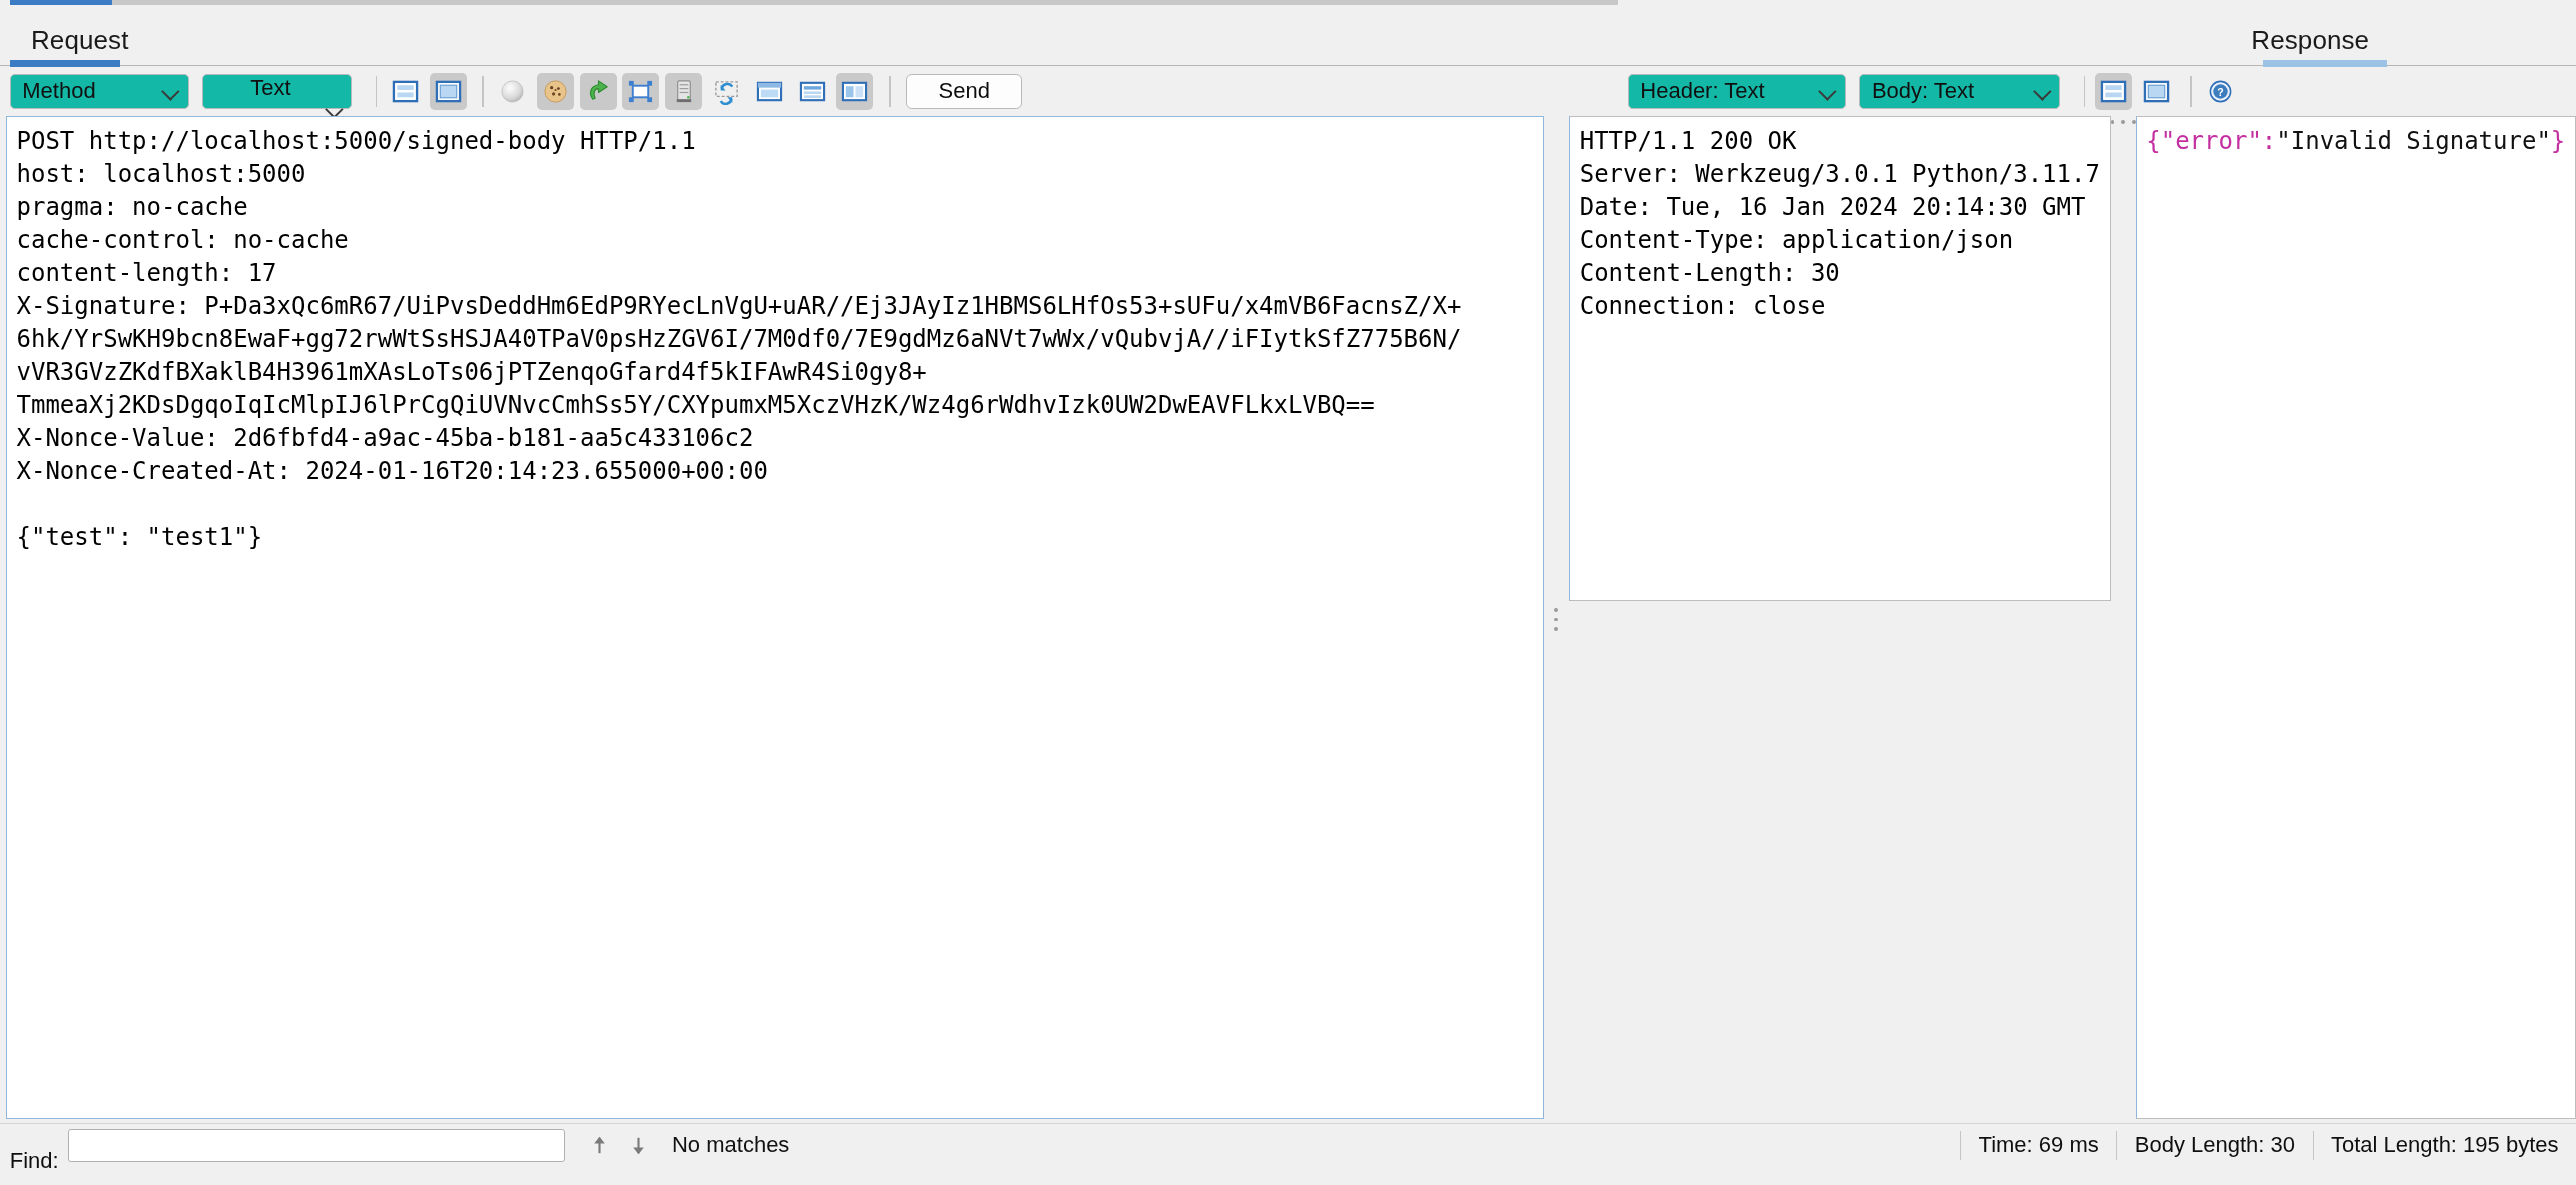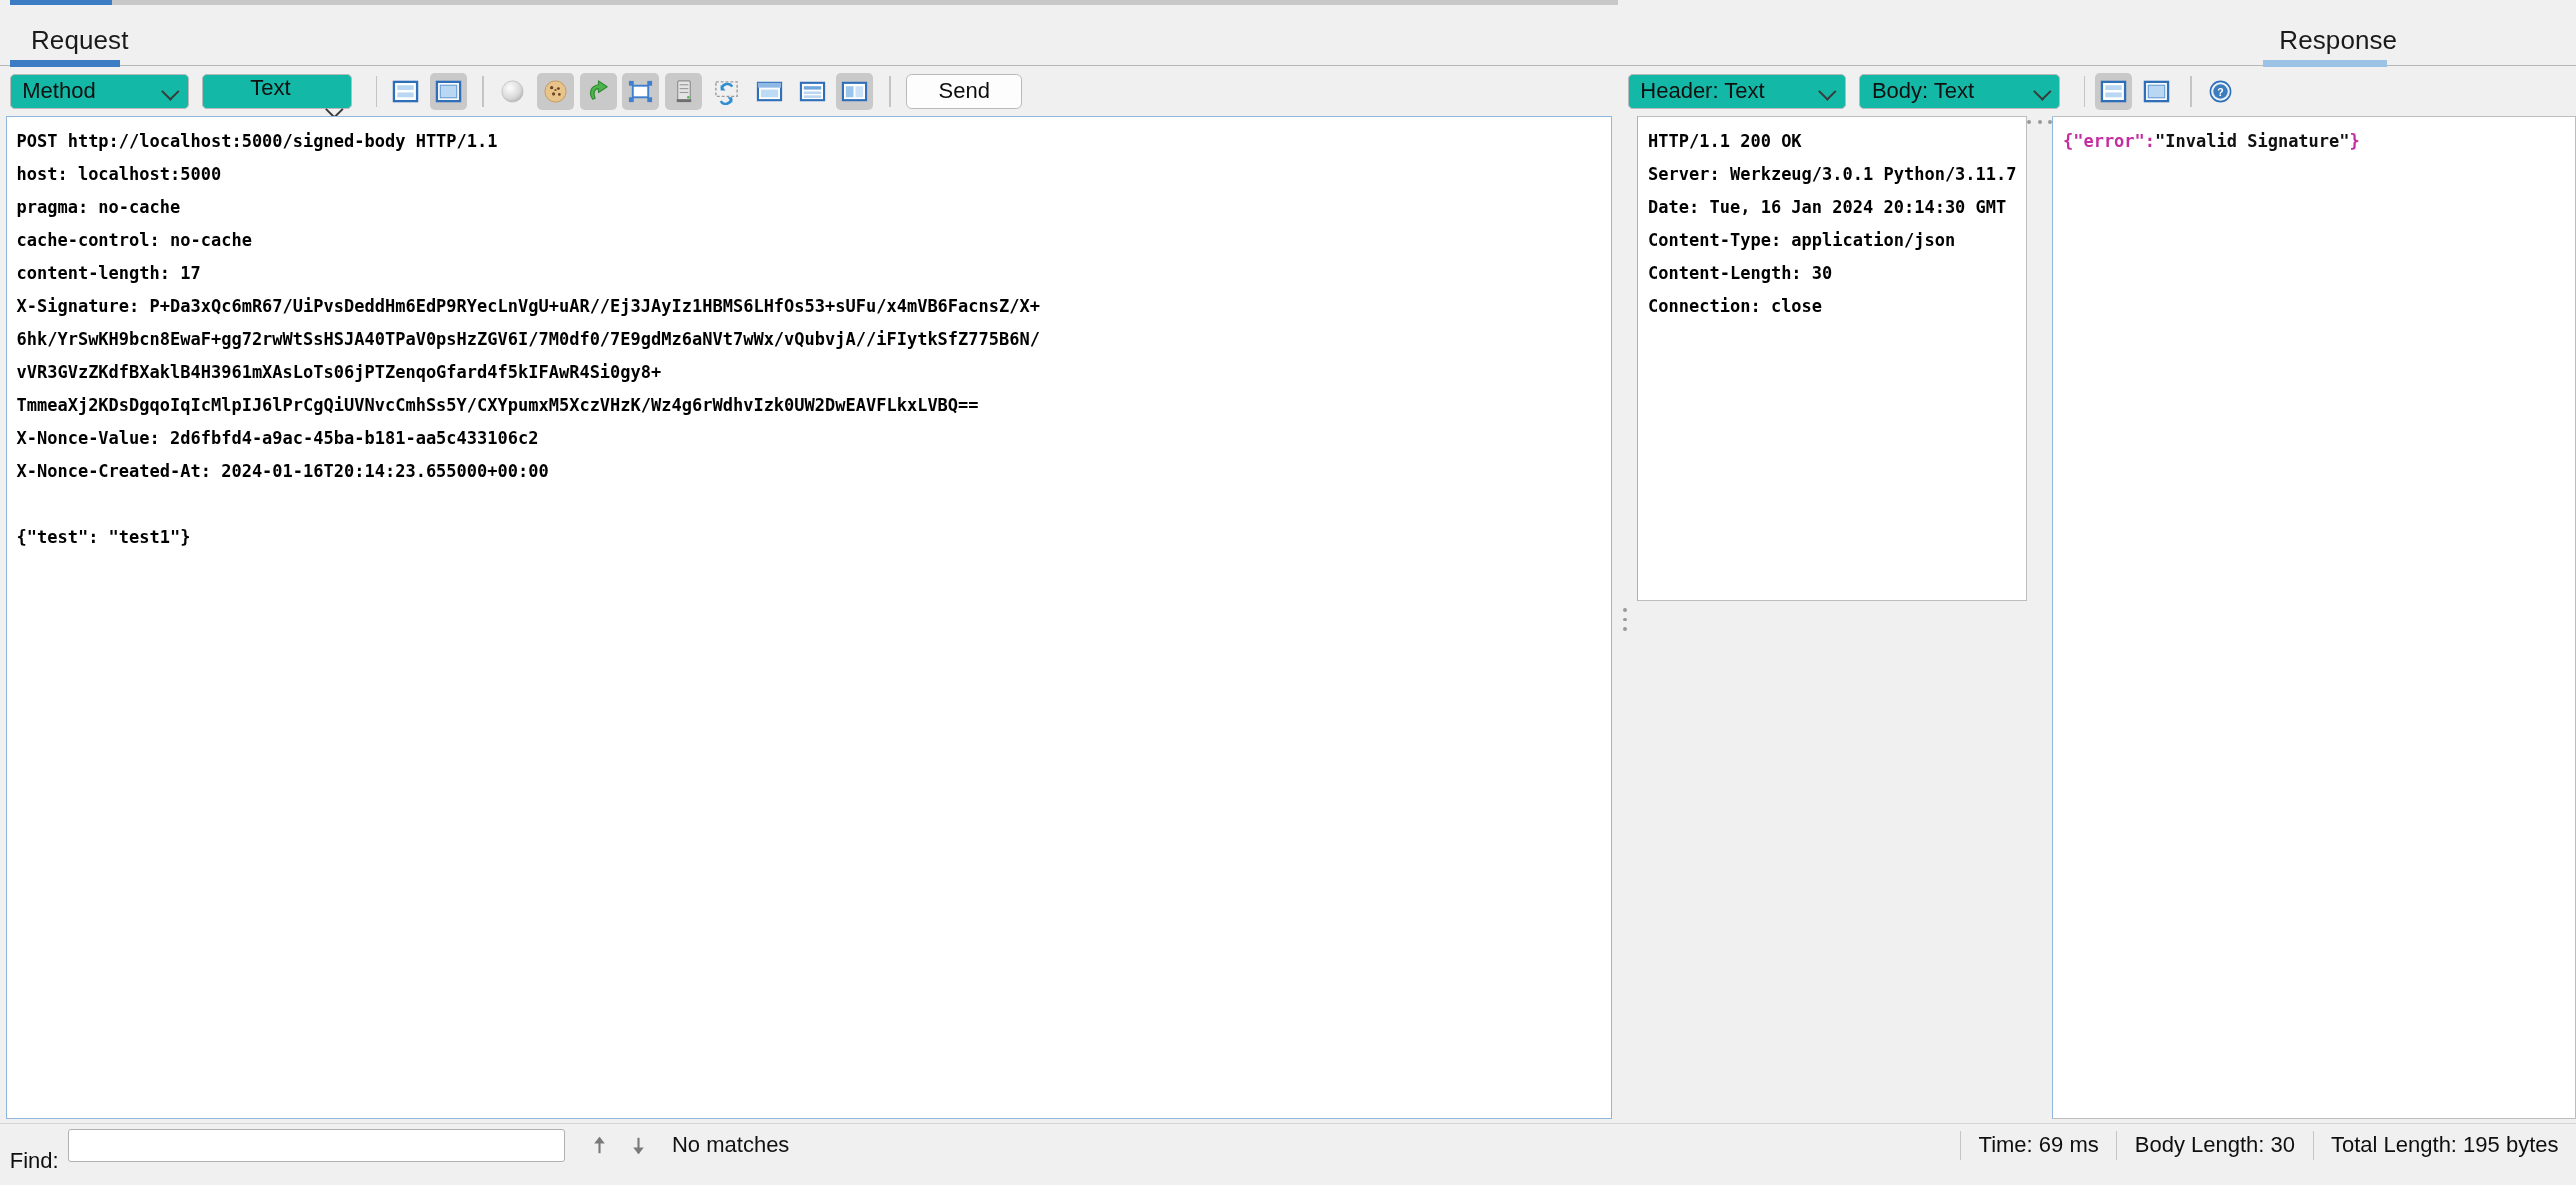--- a/index.html
+++ b/index.html
@@ -36,21 +36,21 @@
     position: absolute;
     bottom: 0;
     font-size: 26px;
     color: #1a1a1a;
     padding: 0 21.3px 11.6px 21.3px;
     line-height: 1;
     white-space: nowrap;
     letter-spacing: 0.1px;
   }
   #tab-request { left: 9.7px; }
-  #tab-response { left: 640px; }
+  #tab-response { left: 612px; }
 
   .tab-underline {
     position: absolute;
     bottom: -1.9px;
     height: 6.8px;
   }
   #tab-underline-request {
     left: 9.7px; width: 110px;
     background: #3b7cc4;
   }
@@ -176,28 +176,27 @@
     box-sizing: border-box;
     padding: 0 0 3.9px 5.8px;
     display: flex;
   }
 
   .editor {
     background: #ffffff;
     border: 1.9px solid #8fb6dd;
     box-sizing: border-box;
     font-family: "DejaVu Sans Mono", "Liberation Mono", monospace;
-    font-size: 17px;
+    font-size: 24px;
     line-height: 33px;
     color: #000000;
     padding: 7.8px 9.7px;
     white-space: pre;
     overflow: hidden;
     position: relative;
-    font-weight: bold;
   }
   #editor-request {
     flex: 1 1 auto;
     height: 100%;
   }
   #editor-response-headers {
     height: 485px;
     border: 1px solid #bdbdbd;
     border-left: 1.9px solid #8fb6dd;
     flex: 0 0 auto;

